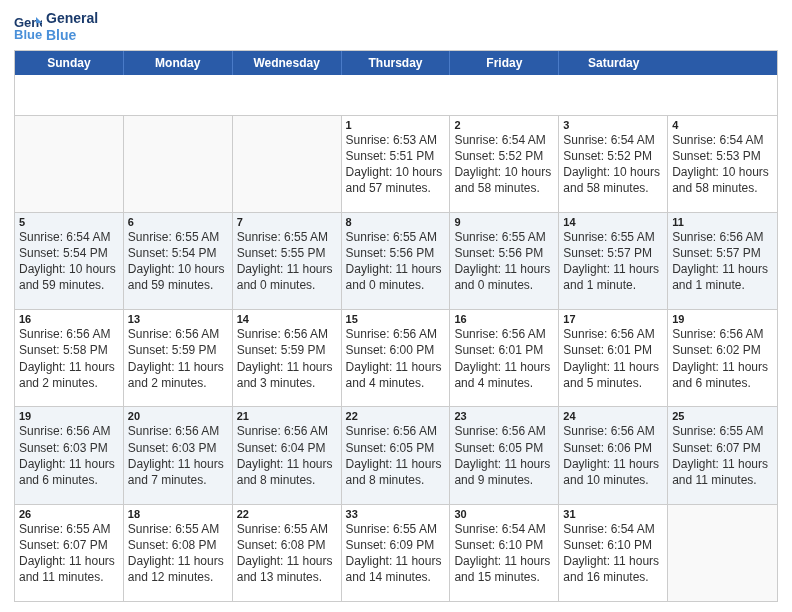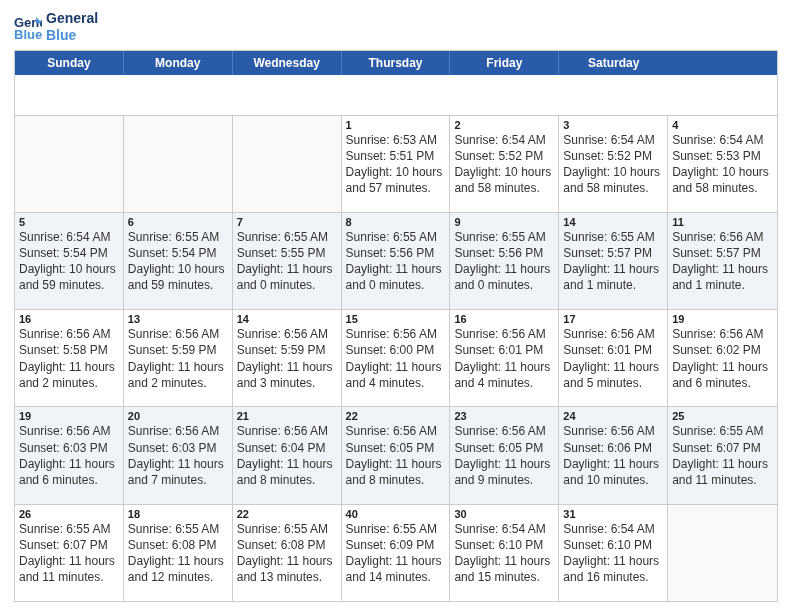--- a/index.html
+++ b/index.html
@@ -333,21 +333,21 @@
 and 12 minutes.</div>
           </div>
           <div class="cal-cell">
             <div class="day-num">22</div>
             <div class="day-info" style="white-space: pre-line;">Sunrise: 6:55 AM
 Sunset: 6:08 PM
 Daylight: 11 hours
 and 13 minutes.</div>
           </div>
           <div class="cal-cell">
-            <div class="day-num">40</div>
+            <div class="day-num">33</div>
             <div class="day-info" style="white-space: pre-line;">Sunrise: 6:55 AM
 Sunset: 6:09 PM
 Daylight: 11 hours
 and 14 minutes.</div>
           </div>
           <div class="cal-cell">
             <div class="day-num">30</div>
             <div class="day-info" style="white-space: pre-line;">Sunrise: 6:54 AM
 Sunset: 6:10 PM
 Daylight: 11 hours

